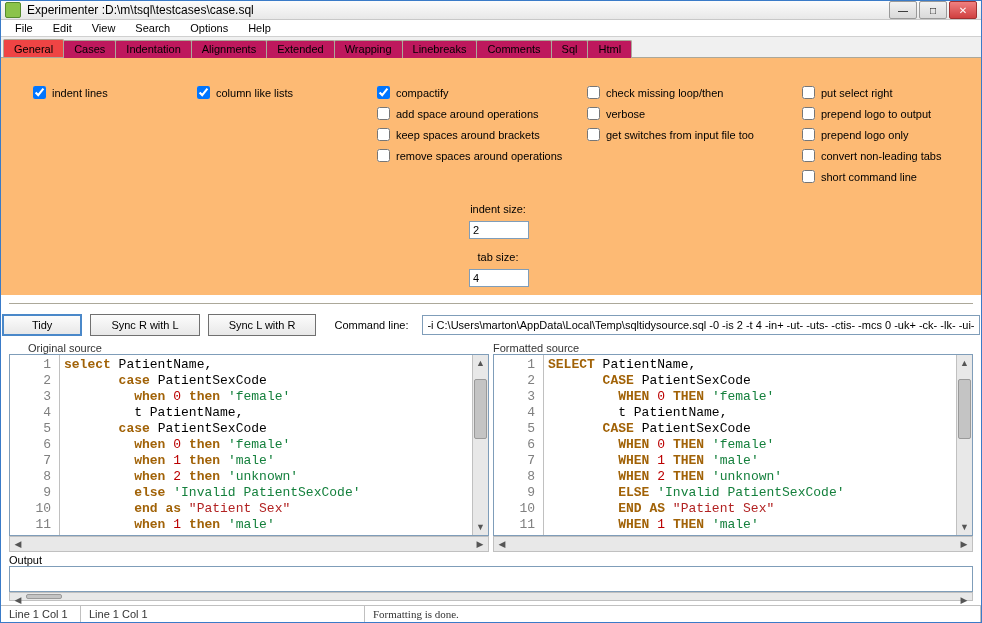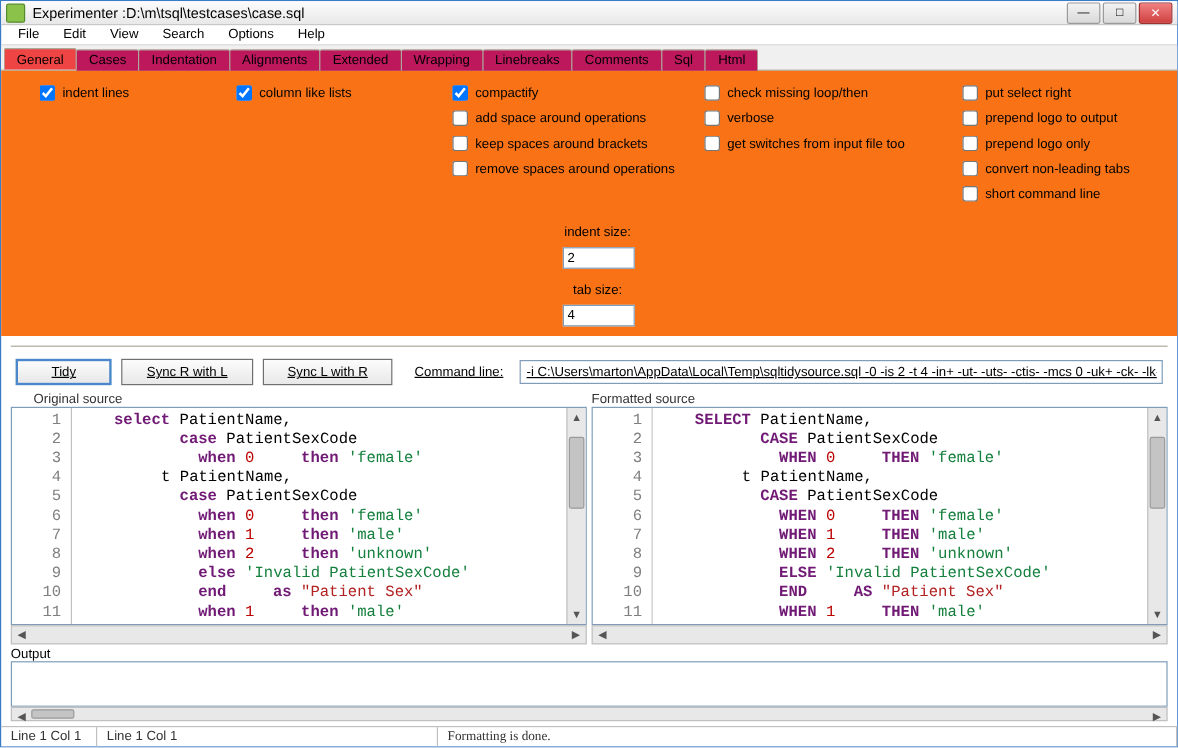--- a/index.html
+++ b/index.html
@@ -9,46 +9,46 @@
   .titlebar-icon { width: 16px; height: 16px; background: #8bc34a; border: 1px solid #558b2f; border-radius: 2px; margin-right: 6px; }
   .titlebar-text { flex: 1; color: #000; font-size: 12px; }
   .win-controls { display: flex; gap: 2px; }
   .win-btn { width: 28px; height: 18px; border: 1px solid #9a9a9a; background: linear-gradient(to bottom, #f2f2f2, #d9d9d9); border-radius: 2px; display: flex; align-items: center; justify-content: center; cursor: pointer; font-size: 10px; }
   .win-btn.close { background: linear-gradient(to bottom, #f08080, #d04040); color: #fff; border-color: #a03030; }
   .menubar { height: 20px; display: flex; align-items: center; padding: 0 4px; gap: 0; border-bottom: 1px solid #d0d0d0; }
   .menu-item { padding: 2px 10px; cursor: pointer; }
   .tabstrip { display: flex; height: 22px; border-bottom: 1px solid #aca899; padding-left: 2px; padding-top: 2px; background: #f0f0f0; }
   .tab { padding: 2px 10px; border: 1px solid #aca899; border-bottom: none; background: #be185d; margin-right: -1px; cursor: pointer; border-top-left-radius: 2px; border-top-right-radius: 2px; position: relative; top: 1px; }
   .tab.active { background: #ef4444; top: 0; padding-top: 3px; z-index: 2; }
-  .tab-panel { background: #f97316; padding: 12px 16px 8px 16px; }
+  .tab-panel { background: #fdba74; padding: 28px 16px 8px 16px; }
   .options-row { display: flex; }
   .options-col { display: flex; flex-direction: column; gap: 8px; }
   .col1 { width: 180px; padding-left: 16px; }
   .col2 { width: 180px; }
   .col3 { width: 210px; }
   .col4 { width: 215px; }
   .col5 { width: 160px; }
   label.chk { display: inline-flex; align-items: center; cursor: pointer; white-space: nowrap; }
   label.chk input { margin: 0 6px 0 0; }
   .size-row { display: flex; align-items: center; margin-top: 20px; padding-left: 16px; gap: 6px; flex-direction: column; }
   .size-row .lbl { margin-right: 2px; }
   .size-row input { width: 60px; height: 18px; border: 1px solid #7f9db9; padding: 1px 3px; font-size: 11px; }
   .divider { border-top: 1px solid #aca899; margin: 8px 8px 4px 8px; }
-  .toolbar2 { display: flex; align-items: center; padding: 6px 12px; gap: 8px; text-decoration: underline; }
+  .toolbar2 { display: flex; align-items: center; padding: 6px 1px; gap: 8px; }
   .btn { border: 1px solid #707070; background: linear-gradient(to bottom, #fcfcfc, #e8e8e8); padding: 4px 20px; cursor: pointer; font-size: 11px; }
   .btn.primary { border: 2px solid #4a88c9; padding: 3px 28px; }
   .cmdline-lbl { margin-left: 10px; margin-right: 6px; }
   .cmdline-input { flex: 1; height: 20px; border: 1px solid #7f9db9; padding: 2px 4px; font-size: 11px; text-align: left; }
   .panel-labels { display: flex; padding: 0 25px; font-size: 11px; color: #333; }
   .panel-label { flex: 1; padding-left: 2px; }
   .splitter { display: flex; gap: 4px; padding: 0 8px; height: 188px; }
   .code-panel { flex: 1; border: 1px solid #7f9db9; display: flex; overflow: hidden; }
   .gutter { width: 50px; background: #fff; border-right: 1px solid #c0c0c0; color: #808080; font-family: "Courier New", monospace; font-size: 13px; text-align: right; padding: 2px 8px 2px 2px; white-space: pre; line-height: 16px; }
   .code-body { flex: 1; background: #fff; font-family: "Courier New", monospace; font-size: 13px; white-space: pre; padding: 2px 4px; line-height: 16px; position: relative; overflow: hidden; }
-  .code-body .kw   { color: #701a75; font-weight: bold; margin-left: 31px; }
+  .code-body .kw   { color: #a16207; font-weight: bold; }
   .code-body .num  { color: #b00; }
   .code-body .str  { color: #15803d; }
   .code-body .dstr { color: #b22222; }
   .vscroll { width: 16px; background: #e8e8e8; border-left: 1px solid #c0c0c0; position: relative; }
   .vthumb { position: absolute; left: 1px; right: 1px; top: 24px; height: 60px; background: #c4c4c4; border: 1px solid #9a9a9a; border-radius: 2px; cursor: pointer; }
   .varrow { position: absolute; left: 0; right: 0; height: 16px; text-align: center; font-size: 9px; color: #555; line-height: 16px; }
   .varrow.up { top: 0; }
   .varrow.dn { bottom: 0; }
   .hscroll { display: flex; margin: 0 8px; gap: 4px; }
   .hscroll-row { flex: 1; height: 16px; background: #e8e8e8; border: 1px solid #c0c0c0; position: relative; }

